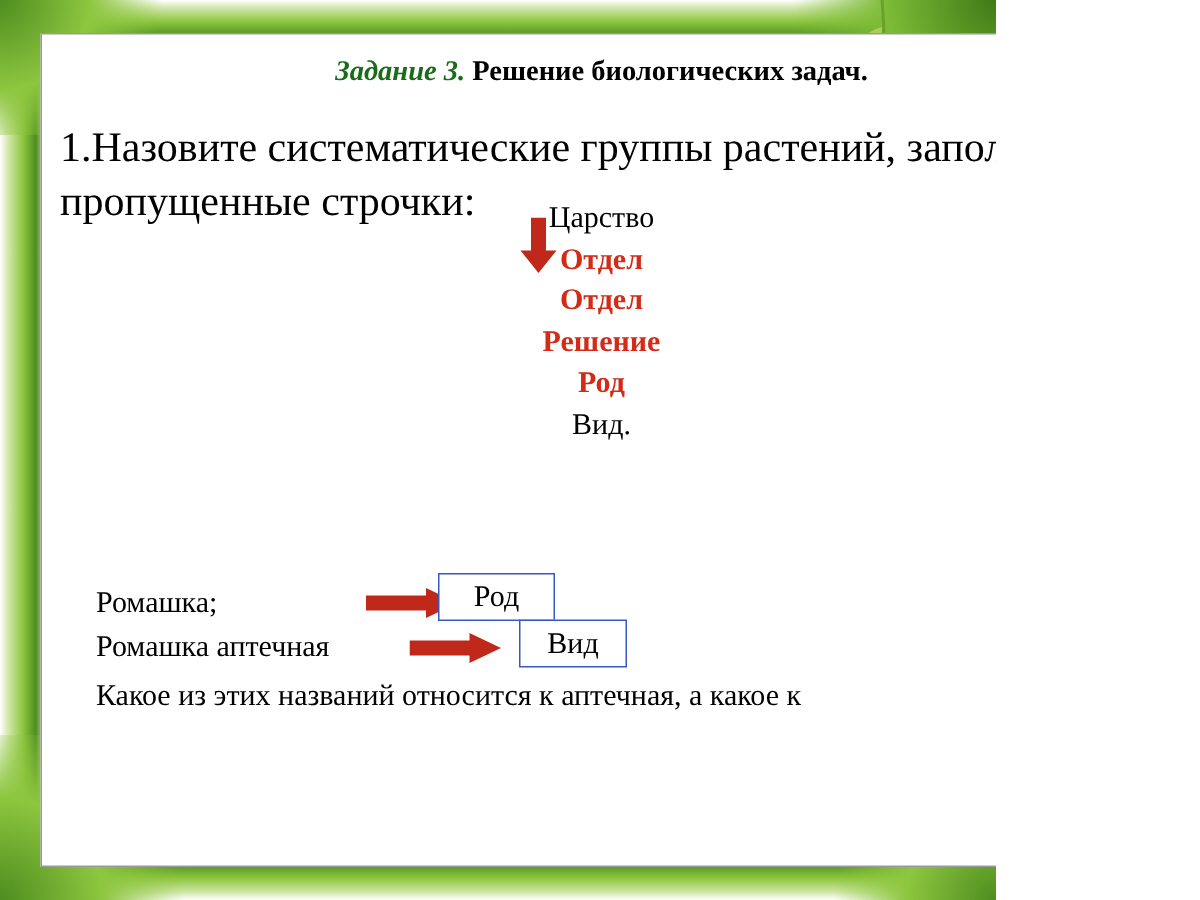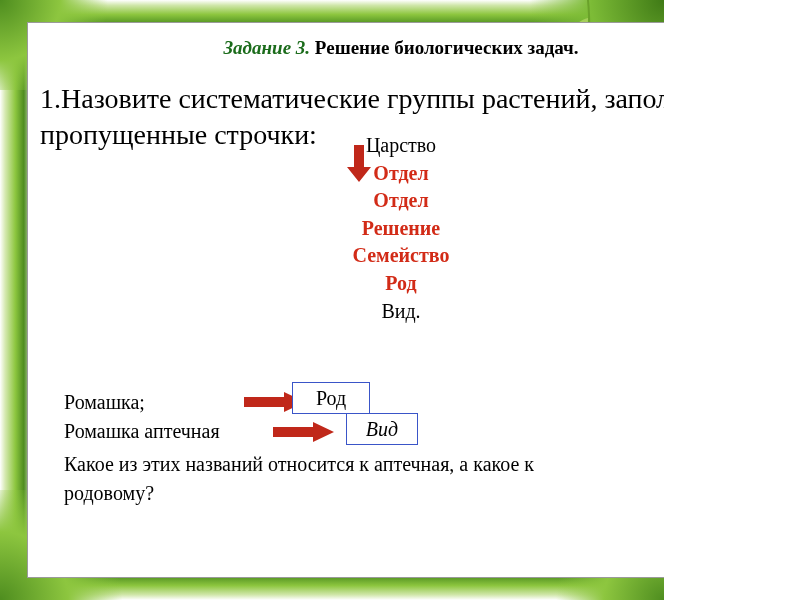--- a/index.html
+++ b/index.html
@@ -197,21 +197,20 @@
     width: 78px;
     height: 32px;
     line-height: 30px;
   }
   .box-vid {
     left: 282px;
     top: -4px;
     width: 72px;
     height: 32px;
     line-height: 30px;
-    font-style: italic;
   }
 
   .q2-tail {
     margin-top: 2px;
   }
 </style>
 </head>
 <body>
 
 <div id="slide">
@@ -249,21 +248,20 @@
 
     <svg class="down-arrow" viewBox="0 0 26 38">
       <polygon points="8,0 18,0 18,22 25,22 13,37 1,22 8,22" fill="#c0281a"></polygon>
     </svg>
 
     <div class="taxonomy">
       <div class="tax-line first">Царство</div>
       <div class="tax-line">Отдел</div>
       <div class="tax-line">Отдел</div>
       <div class="tax-line">Решение</div>
-      <div class="tax-line">Семейство</div>
       <div class="tax-line">Род</div>
       <div class="tax-line last">Вид.</div>
     </div>
 
     <div class="q2">
 
       <div class="row">
         <span>Ромашка;</span>
         <svg class="arrow-right arrow-rod" viewBox="0 0 62 20">
           <polygon points="0,5 40,5 40,0 61,10 40,20 40,15 0,15" fill="#c0281a"></polygon>
@@ -273,17 +271,16 @@
 
       <div class="row tall">
         <span>Ромашка аптечная</span>
         <svg class="arrow-right arrow-vid" viewBox="0 0 62 20">
           <polygon points="0,5 40,5 40,0 61,10 40,20 40,15 0,15" fill="#c0281a"></polygon>
         </svg>
         <span class="label-box box-vid">Вид</span>
       </div>
 
       <div class="q2-tail">Какое из этих названий относится к аптечная, а какое к</div>
-      <div>родовому?</div>
     </div>
 
   </div>
 </div>
 
 </body></html>

